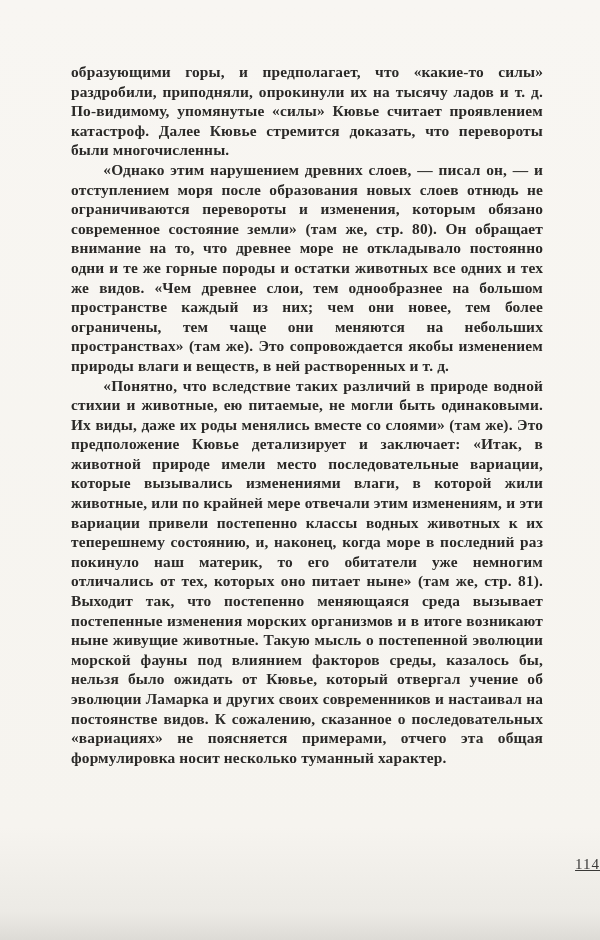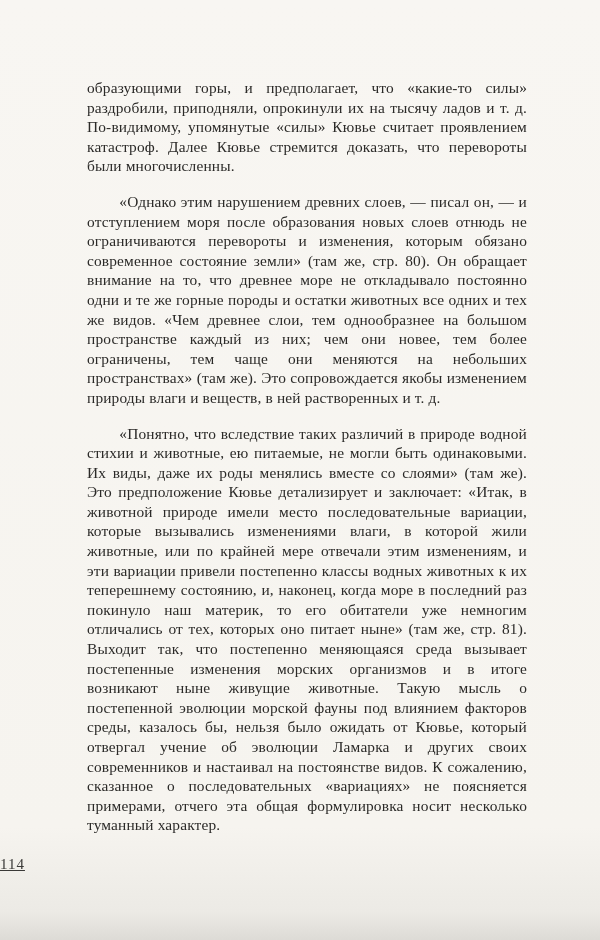--- a/index.html
+++ b/index.html
@@ -27,33 +27,34 @@
     top: 62px;
     left: 71px;
     width: 472px;
     color: #2b2a28;
     font-size: 15.4px;
     line-height: 19.6px;
     text-align: justify;
     letter-spacing: 0.15px;
   }
   .para {
-    margin: 16px;
+    margin: 0;
     text-indent: 2.1em;
     text-align: justify;
+    font-weight: bold;
   }
   .para.no-indent {
     text-indent: 0;
   }
   .page-number {
     position: absolute;
     top: 856px;
     left: 0;
     width: 600px;
-    text-align: left;
+    text-align: right;
     color: #3a3937;
     font-size: 15px;
     letter-spacing: 1px;
     text-decoration: underline;
   }
 </style>
 </head>
 <body>
 
 <div class="scan-page">

